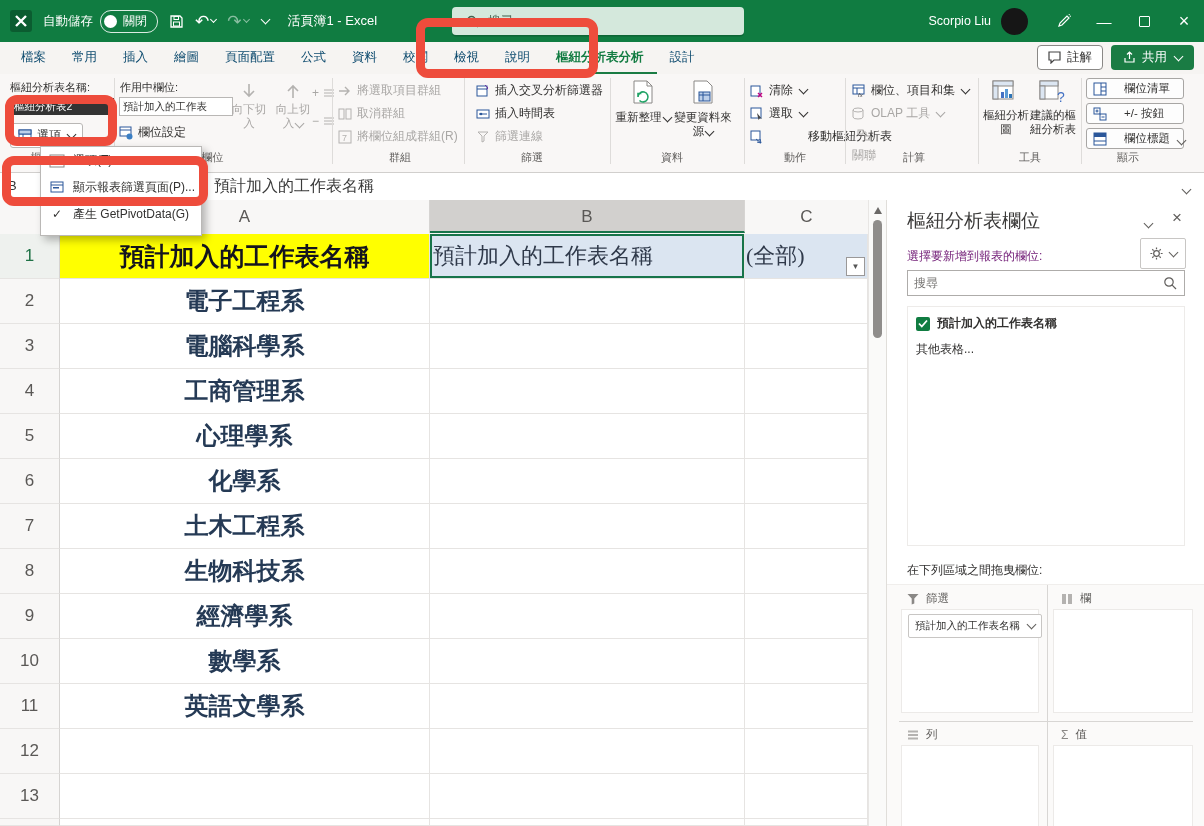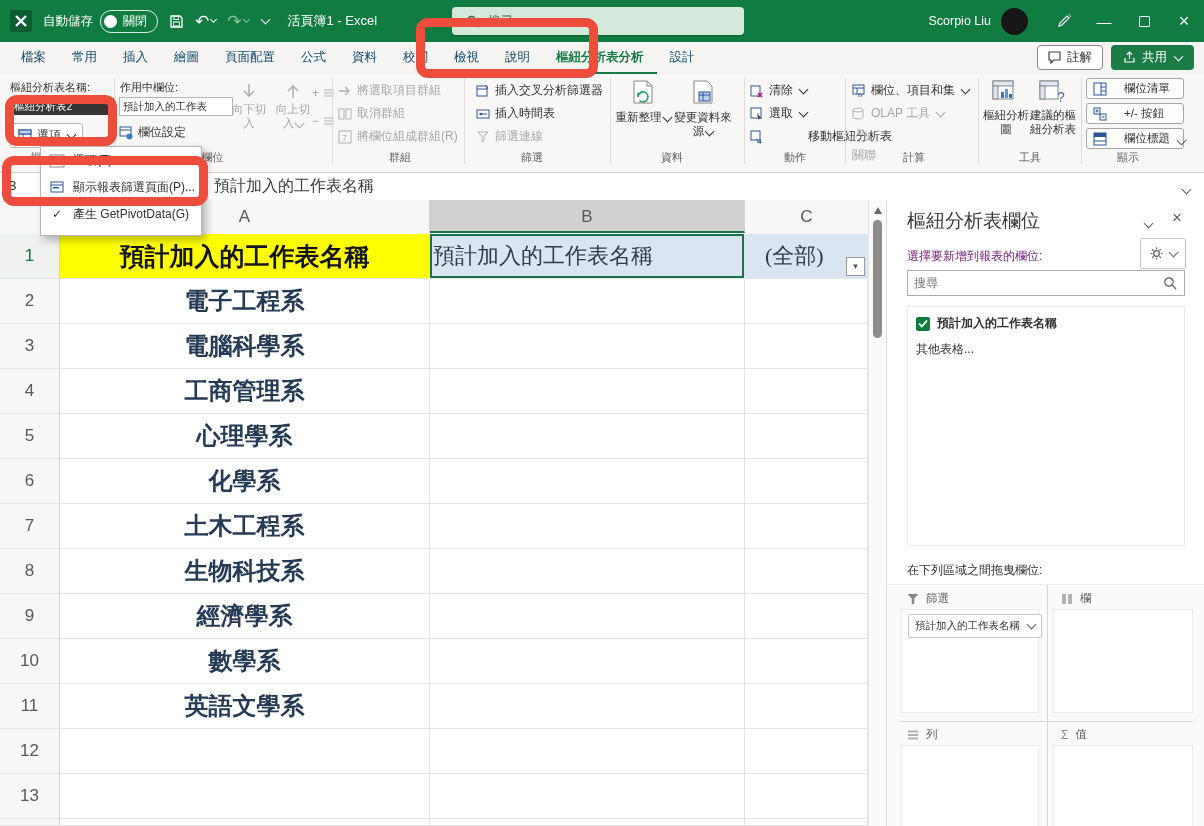--- a/index.html
+++ b/index.html
@@ -71,21 +71,21 @@
   .row{display:flex;height:45px;box-sizing:border-box;}
   .rh{width:60px;flex:none;background:#f8f7f6;border-right:1px solid #d6d4d2;border-bottom:1px solid #e6e4e2;
       display:flex;align-items:center;justify-content:center;font-size:17px;color:#5a5856;box-sizing:border-box;}
   .cell{border-right:1px solid #e6e4e2;border-bottom:1px solid #e6e4e2;box-sizing:border-box;display:flex;align-items:center;justify-content:center;overflow:hidden;}
   .cA{width:370px;flex:none;font-weight:bold;font-size:24px;color:#253a55;}
   .cB{width:315px;flex:none;}
   .cC{width:123px;flex:none;}
   .a1{background:#ffff00;color:#14141e;font-size:25px;}
   .b1{background:#dbe5f1;box-shadow:inset 0 0 0 2px #17744a;justify-content:flex-start;
       font-family:"Liberation Serif","DejaVu Serif",serif;font-weight:normal;font-size:22px;color:#2f394a;padding-left:3px;position:relative;}
-  .c1{background:#dbe5f1;justify-content:flex-start;font-family:"Liberation Serif","DejaVu Serif",serif;font-size:22px;color:#2f394a;padding-left:20px;position:relative;}
+  .c1{background:#dbe5f1;justify-content:flex-start;font-family:"Liberation Serif","DejaVu Serif",serif;font-size:22px;color:#2f394a;padding-left:1px;position:relative;}
   .filterbtn{position:absolute;right:2px;bottom:2px;width:17px;height:17px;background:#fff;border:1px solid #9a9898;
              display:flex;align-items:center;justify-content:center;font-size:8px;color:#555;}
 
   
   .vscroll{left:868px;top:200px;width:18px;height:626px;background:#fafaf9;border-left:1px solid #e8e6e4;box-sizing:border-box;}
   .uparrow{position:absolute;left:5px;top:7px;border-left:4.5px solid transparent;border-right:4.5px solid transparent;border-bottom:7px solid #6b6967;}
   .thumb{position:absolute;left:4px;top:20px;width:9px;height:118px;background:#8f8d8b;border-radius:5px;}
 
   
   .panel{left:886px;top:200px;width:318px;height:626px;background:#fff;border-left:1px solid #e0deda;box-sizing:border-box;}

